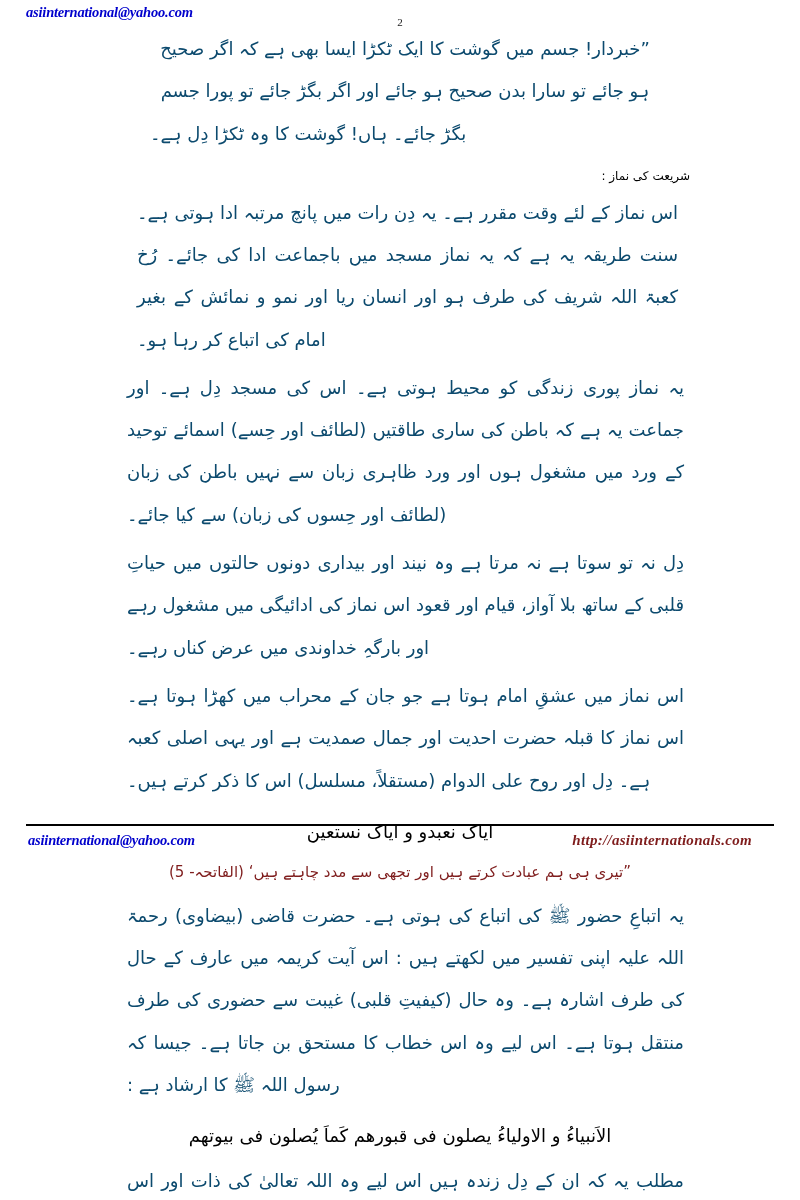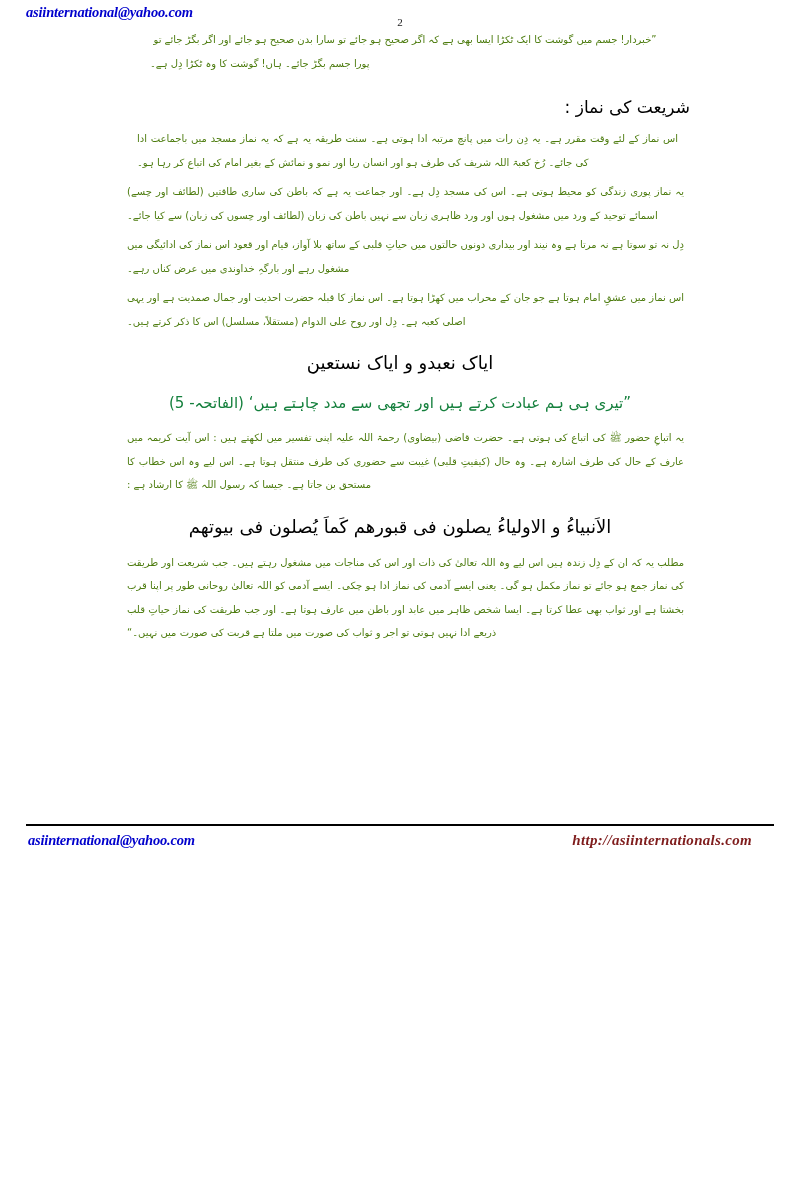--- a/index.html
+++ b/index.html
@@ -59,43 +59,43 @@
     left: 0;
     width: 800px;
   }
 
   
   .para {
     direction: rtl;
     text-align: justify;
     text-align-last: left;
     font-family: "DejaVu Sans", sans-serif;
-    font-size: 10px;
+    font-size: 18px;
     line-height: 2.35;
-    color: #4d7c0f;
+    color: #0c4a6e;
     margin: 0 0 6px 15px;
     padding: 0 122px 0 122px;
   }
   .para.indent-quote {
     padding: 0 140px 0 135px;
     text-align: center;
   }
   .para.wide {
     padding: 0 116px 0 112px;
   }
 
   .heading-line {
     direction: rtl;
     text-align: right;
     font-family: "DejaVu Sans", sans-serif;
-    font-size: 17px;
+    font-size: 12px;
     line-height: 1.9;
     color: #000000;
     padding: 0 110px 0 120px;
-    margin: 16px 0 4px 0;
+    margin: 10px 0 4px 0;
     font-weight: 500;
   }
 
   .arabic-center {
     direction: rtl;
     text-align: center;
     font-family: "DejaVu Sans", sans-serif;
     font-size: 18px;
     line-height: 2.0;
     color: #000000;
@@ -103,21 +103,21 @@
     padding: 0 60px;
     letter-spacing: 0.5px;
   }
 
   .quote-center {
     direction: rtl;
     text-align: center;
     font-family: "DejaVu Sans", sans-serif;
     font-size: 15px;
     line-height: 2.2;
-    color: #15803d;
+    color: #7f1d1d;
     margin: 2px 0 6px 0;
     padding: 0 70px;
   }
 
   
   .footer {
     position: absolute;
     left: 26px;
     bottom: 36px;
     width: 748px;

